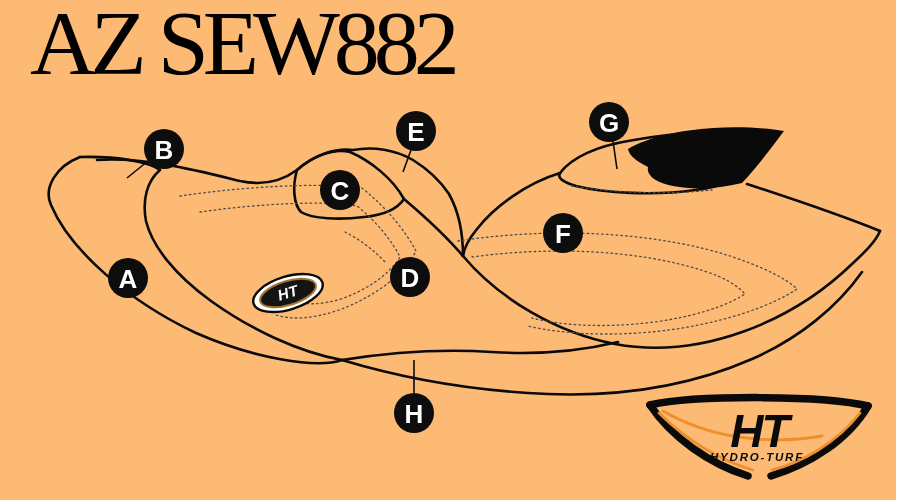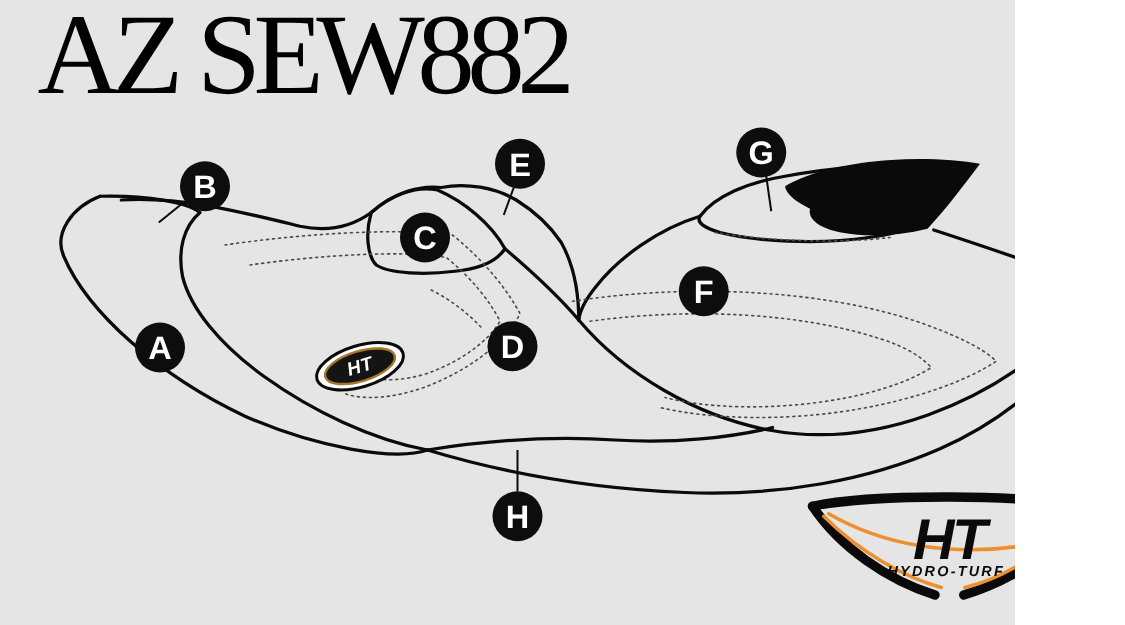--- a/index.html
+++ b/index.html
@@ -1,17 +1,17 @@
 <!DOCTYPE html>
 <html style="--line: #0a0a0a; --callout-fill: #0d0d0d; --callout-text: #ffffff; --accent: #ee8f2d; --patch-gold: #a5762c;"><head>
 <meta charset="utf-8">
 <style>
   html,body{margin:0;padding:0;background:#ffffff;}
   .stage{
-    position:relative;width:812px;height:500px;background:#e5e5e5;overflow:hidden;
+    position:relative;width:896px;height:500px;background:#fdba74;overflow:hidden;
     font-family:"Liberation Sans",sans-serif;
   }
   .title{
     position:absolute;top:-3px;left:30px;margin:0;
     font-family:"Liberation Serif",serif;font-weight:400;
     font-size:92px;line-height:1;letter-spacing:-6px;color:#000;
     white-space:nowrap;
   }
   svg{position:absolute;top:0;left:0;}
   .ln{fill:none;stroke:var(--line,#0a0a0a);stroke-width:2.6;stroke-linecap:round;stroke-linejoin:round;}

